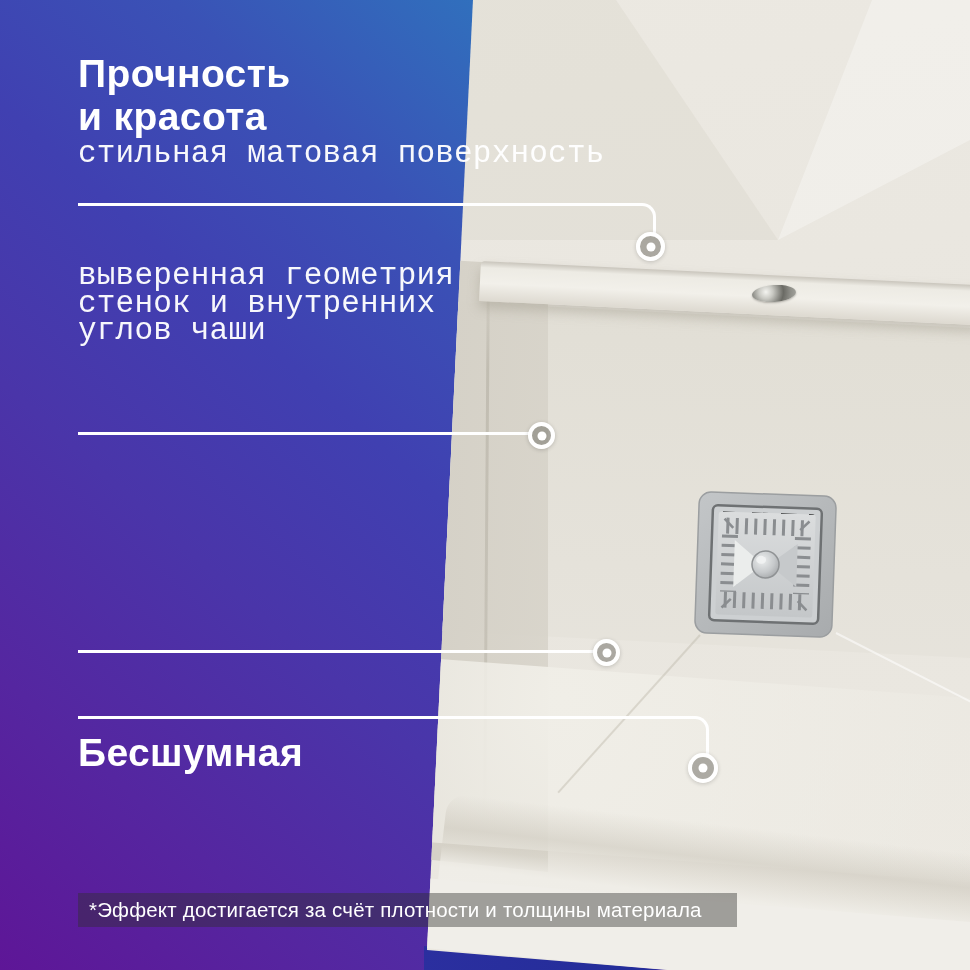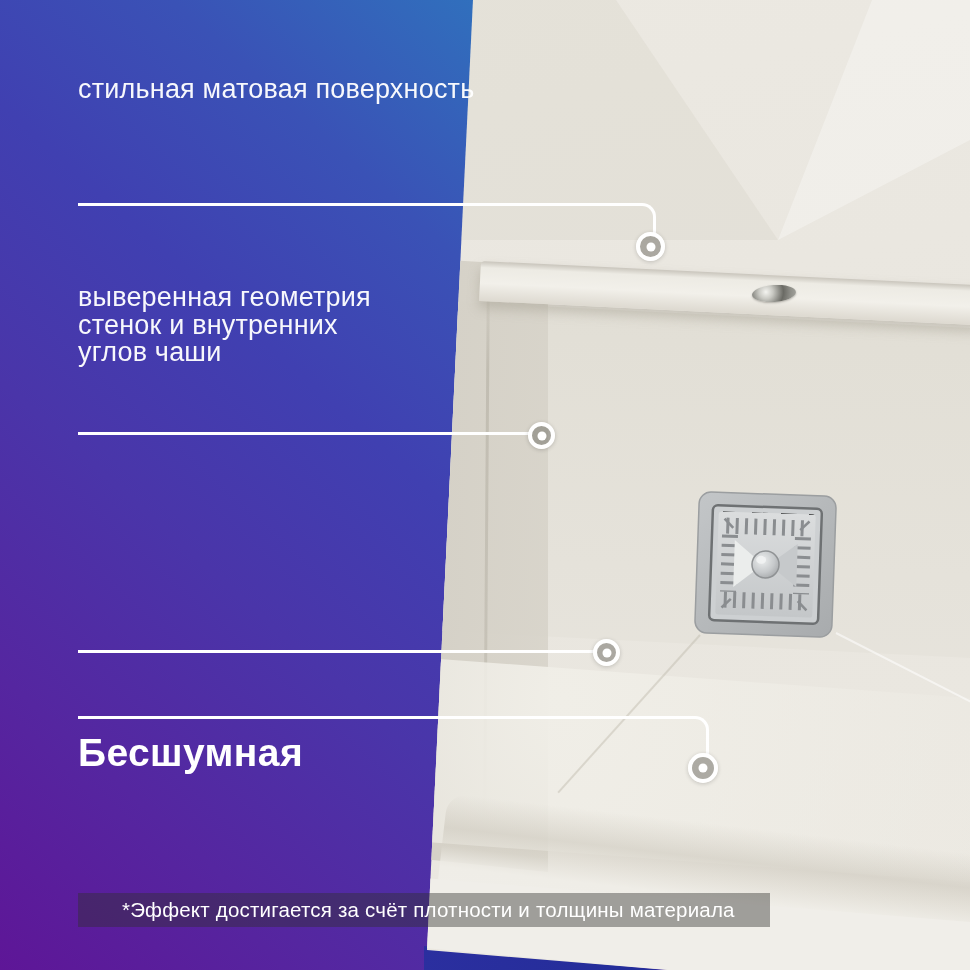--- a/index.html
+++ b/index.html
@@ -69,26 +69,26 @@
           transform:translate(-50%,-50%);border-radius:50%;background:#fff;}
   .c1{left:636px;top:232px;width:29px;height:29px;}
   .c2{left:528px;top:422px;width:27px;height:27px;}
   .c3{left:593px;top:639px;width:27px;height:27px;}
   .c4{left:688px;top:753px;width:30px;height:30px;}
 
   
   .block{position:absolute;left:78px;color:#fff;}
   .b1{top:52px;} .b2{top:260px;} .b3{top:474px;} .b4{top:731px;}
   .f-title{font-size:39px;font-weight:bold;line-height:43px;letter-spacing:.4px;white-space:pre-line;}
-  .f-sub{margin-top:24px;font-size:27px;line-height:27.5px;letter-spacing:.2px;
-         color:rgba(255,255,255,.96);white-space:pre-line;}
+  .f-sub{margin-top:2px;font-size:31px;line-height:27.5px;letter-spacing:.2px;
+         color:rgba(255,255,255,.96);white-space:pre-line;font-family:Liberation Mono, monospace;}
 
   
   .footnote{position:absolute;left:78px;top:893px;width:659px;height:34px;
-            background:rgba(48,48,46,.42);padding-left:33px;}
+            background:rgba(48,48,46,.42);}
   .footnote span{display:block;padding-left:11px;font-size:20.5px;line-height:34px;
             color:#fff;letter-spacing:.2px;white-space:nowrap;}
 </style>
 </head>
 <body>
 
 <div class="canvas">
 
   <div class="bg"></div>
   <div class="wedge"></div>
@@ -146,20 +146,22 @@
   <div class="rule elbow r1"></div>
   <div class="rule flat  r2"></div>
   <div class="rule flat  r3"></div>
   <div class="rule elbow r4"></div>
   <div class="marker c1"></div>
   <div class="marker c2"></div>
   <div class="marker c3"></div>
   <div class="marker c4"></div>
 
   <div class="block b1">
+    <div class="f-title">Прочность
+и красота</div>
     <div class="f-sub">стильная матовая поверхность</div>
   </div>
   <div class="block b2">
     <div class="f-sub">выверенная геометрия
 стенок и внутренних
 углов чаши</div>
   </div>
   <div class="block b4">
     <div class="f-title">Бесшумная</div>
   </div>

